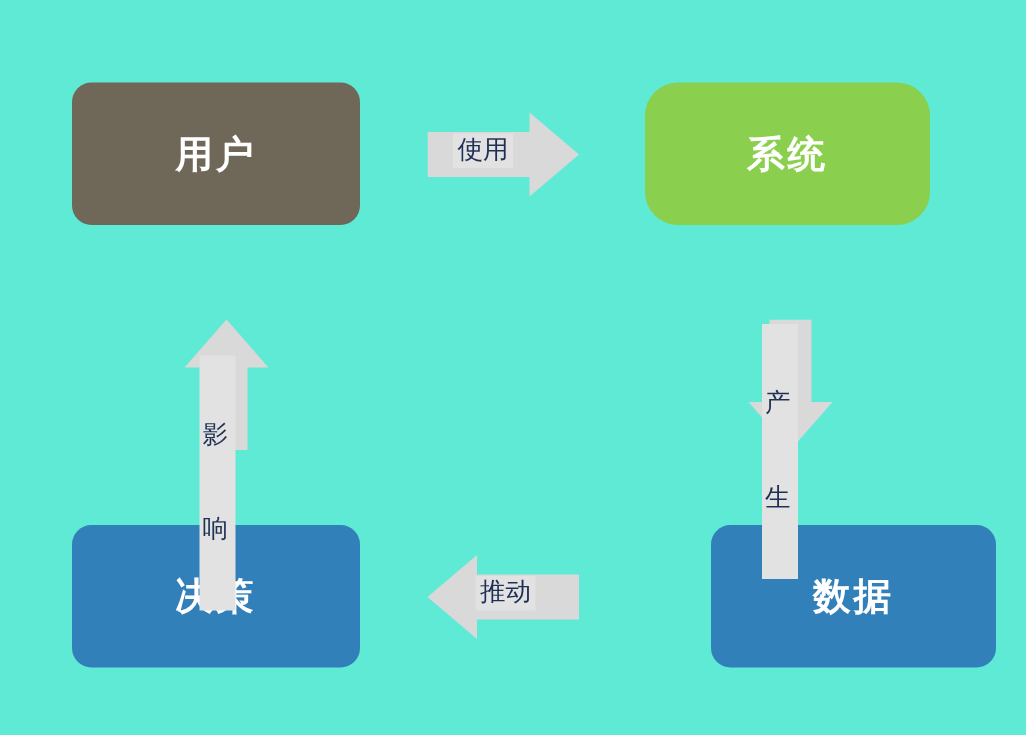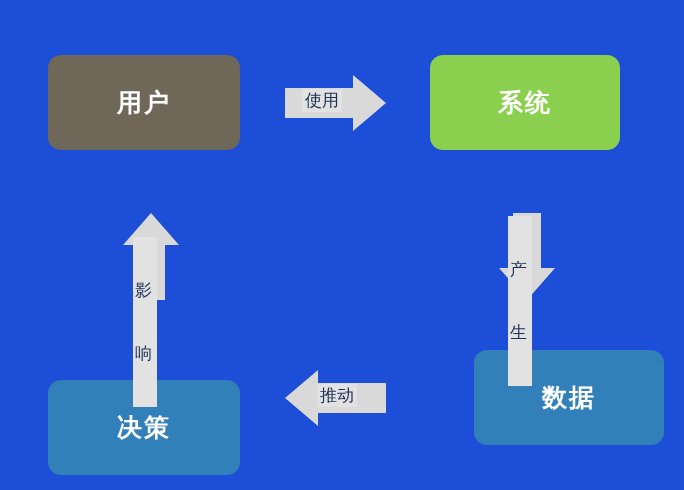--- a/index.html
+++ b/index.html
@@ -13,21 +13,21 @@
     position: relative;
     overflow: hidden;
     font-family: "DejaVu Sans", "Liberation Sans", sans-serif;
   }
   #diagram-canvas {
     position: absolute;
     left: 0;
     top: 0;
     width: 684px;
     height: 490px;
-    background: #1d4ed8;
+    background: #5eead4;
   }
 
   
   .node {
     position: absolute;
     border-radius: 13px;
     display: flex;
     align-items: center;
     justify-content: center;
     box-sizing: border-box;
@@ -36,22 +36,22 @@
     color: #ffffff;
     font-size: 25px;
     font-weight: bold;
     letter-spacing: 2px;
     line-height: 1;
     text-align: center;
     white-space: nowrap;
   }
 
   #node-user      { left: 48px;  top: 55px;  width: 192px; height: 95px; background: #6F6757; }
-  #node-system    { left: 430px; top: 55px;  width: 190px; height: 95px; background: #8ACF4E; }
-  #node-decision  { left: 48px;  top: 350px; width: 192px; height: 95px; background: #3280BA; margin-top: 30px; }
+  #node-system    { left: 430px; top: 55px;  width: 190px; height: 95px; background: #8ACF4E; border-radius: 22px; }
+  #node-decision  { left: 48px;  top: 350px; width: 192px; height: 95px; background: #3280BA; }
   #node-data      { left: 430px; top: 350px; width: 190px; height: 95px; background: #3280BA; margin-left: 44px; }
 
   
   .arrow {
     position: absolute;
   }
   .arrow svg {
     display: block;
   }
 

